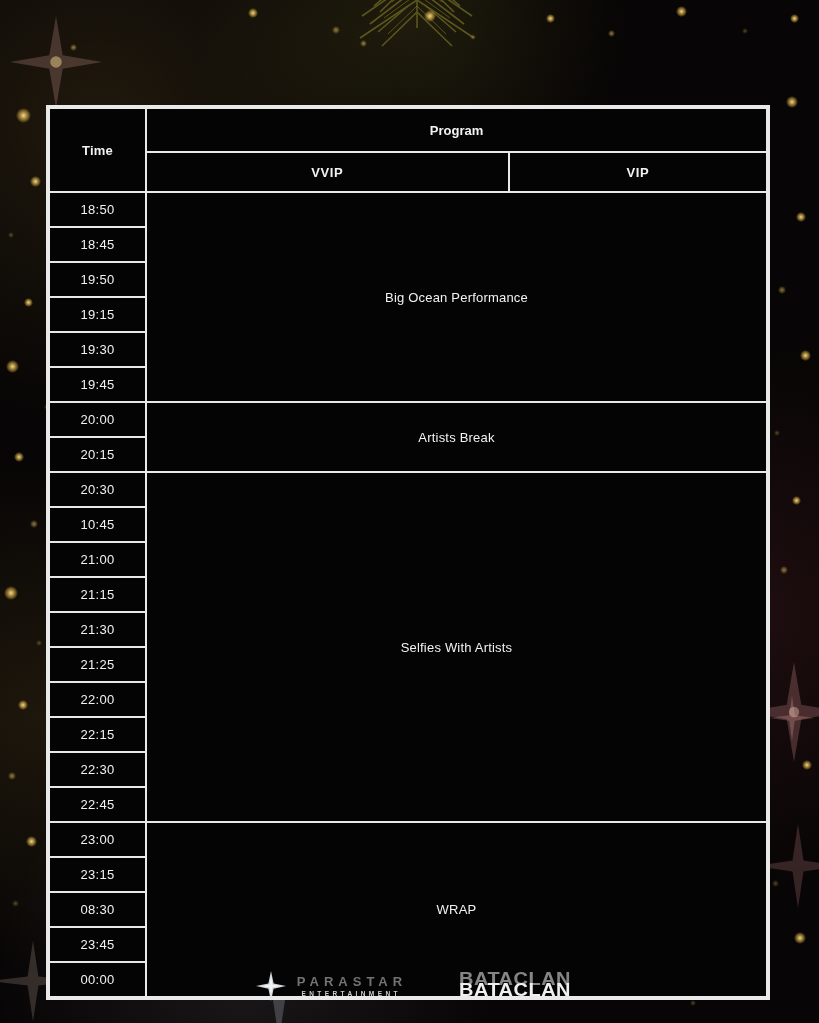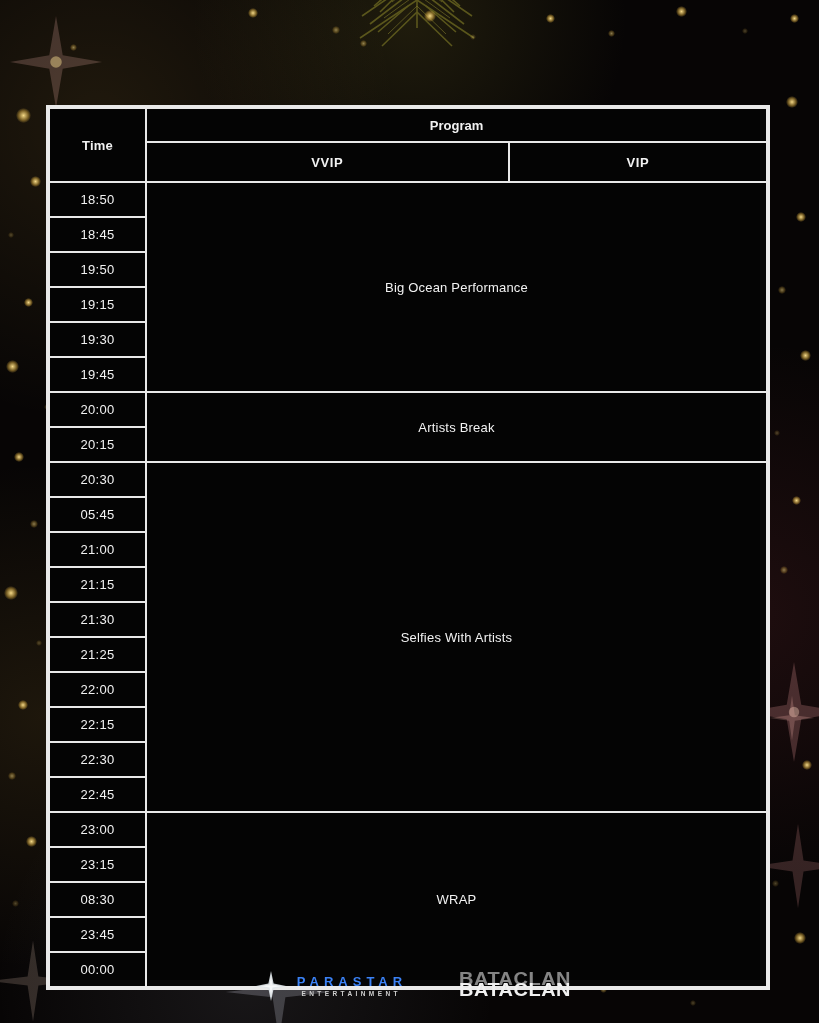--- a/index.html
+++ b/index.html
@@ -97,21 +97,21 @@
   }
 
   th.time-head {
     width: 95px;
     font-size: 14px;
     font-weight: bold;
     letter-spacing: 0.2px;
   }
 
   th.program-head {
-    height: 32px;
+    height: 42px;
     font-size: 15px;
     font-weight: bold;
     color: #ffffff;
   }
 
   th.tier {
     height: 38px;
     background: #ffdd00;
     color: #0a0a0a;
     font-size: 13.5px;
@@ -164,21 +164,21 @@
     display: flex;
     flex-direction: column;
     align-items: center;
     line-height: 1;
   }
 
   .logo-parastar .ps-main {
     font-size: 13px;
     font-weight: bold;
     letter-spacing: 5px;
-    color: #3b82f6;
+    color: #737373;
     text-indent: 5px;
   }
 
   .logo-parastar .ps-sub {
     margin-top: 3px;
     font-size: 6.5px;
     font-weight: bold;
     letter-spacing: 3.4px;
     color: #cfcfcf;
     text-indent: 3.4px;
@@ -347,21 +347,21 @@
           <td class="program-cell gold" colspan="2" rowspan="2">Artists Break</td>
         </tr>
         <tr>
           <td class="time-cell">20:15</td>
         </tr>
         <tr>
           <td class="time-cell">20:30</td>
           <td class="program-cell gold" colspan="2" rowspan="10">Selfies With Artists</td>
         </tr>
         <tr>
-          <td class="time-cell">05:45</td>
+          <td class="time-cell">10:45</td>
         </tr>
         <tr>
           <td class="time-cell">21:00</td>
         </tr>
         <tr>
           <td class="time-cell">21:15</td>
         </tr>
         <tr>
           <td class="time-cell">21:30</td>
         </tr>

